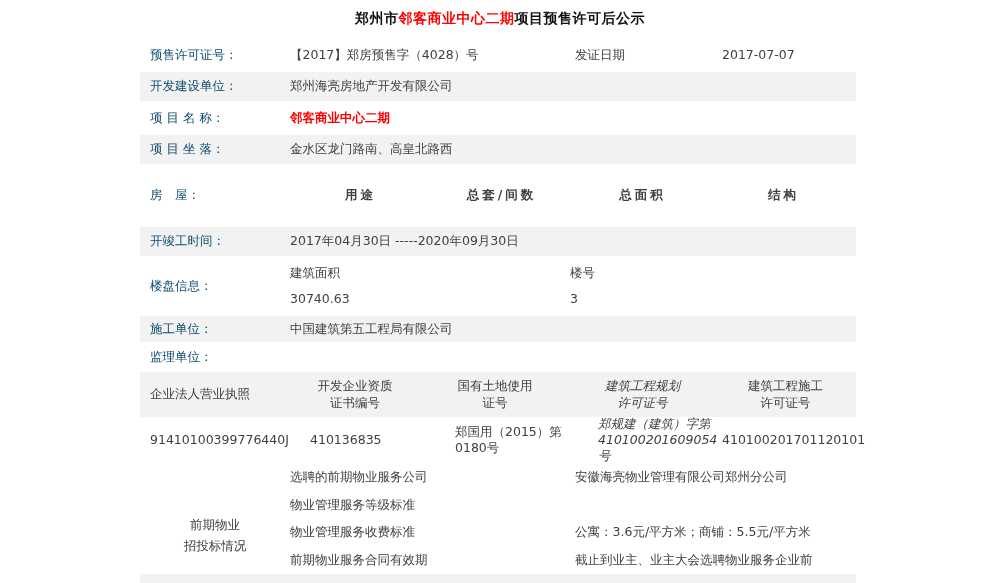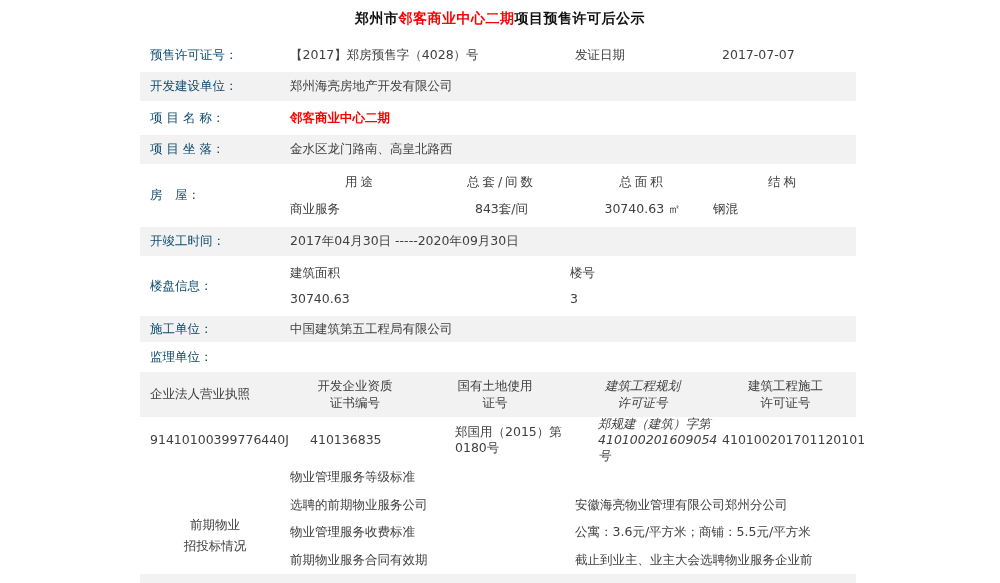--- a/index.html
+++ b/index.html
@@ -24,21 +24,21 @@
   .h34{height:34px}.h29{height:29px}.h63{height:63px}.h60{height:60px}
   .h26{height:26px}.h30{height:30px}.h45{height:45px}.h46{height:46px}.h111{height:111px}
 
   .c-val{width:285px}
   .c-datelabel{width:147px}
   .c-dateval{flex:1}
 
   .red-name{color:#fe0000;font-weight:bold;}
 
   .stack{flex:1;display:flex;flex-direction:column;justify-content:space-evenly;height:100%;}
-  .grid4{display:flex;width:100%;}
+  .grid4{display:flex;width:100%;font-weight:bold;}
   .g4c{width:141px;box-sizing:border-box;}
   .g4c.center{text-align:center;}
   .hdr{letter-spacing:3px;}
 
   .bldline{display:flex;width:100%;}
   .bld-c1{width:280px;}
   .bld-c2{flex:1;}
 
   .lic{width:100%;display:flex;align-items:center;height:100%;}
   .lic-c1{width:150px;padding-left:10px;box-sizing:border-box;flex-shrink:0;}
@@ -101,26 +101,20 @@
 
   <div class="row h63">
     <div class="lbl">房　屋：</div>
     <div class="stack">
       <div class="grid4">
         <div class="g4c center hdr">用途</div>
         <div class="g4c center hdr">总套/间数</div>
         <div class="g4c center hdr">总面积</div>
         <div class="g4c center hdr">结构</div>
       </div>
-      <div class="grid4">
-        <div class="g4c">商业服务</div>
-        <div class="g4c center">843套/间</div>
-        <div class="g4c center">30740.63 ㎡</div>
-        <div class="g4c">钢混</div>
-      </div>
     </div>
   </div>
 
   <div class="row gray h29">
     <div class="lbl">开竣工时间：</div>
     <div class="content">
         <div>2017年04月30日 -----2020年09月30日</div>
       </div>
   </div>
 
@@ -173,26 +167,26 @@
     </div>
   </div>
 
   <div class="row h111">
     <div class="lbl-prop">
       <div>前期物业</div>
       <div>招投标情况</div>
     </div>
     <div class="prop-rows">
       <div class="prop-row">
+        <div class="p-key">选聘的前期物业服务公司</div>
+        <div class="p-val">安徽海亮物业管理有限公司郑州分公司</div>
+      </div>
+      <div class="prop-row">
         <div class="p-key">物业管理服务等级标准</div>
         <div class="p-val"></div>
-      </div>
-      <div class="prop-row">
-        <div class="p-key">选聘的前期物业服务公司</div>
-        <div class="p-val">安徽海亮物业管理有限公司郑州分公司</div>
       </div>
       <div class="prop-row">
         <div class="p-key">物业管理服务收费标准</div>
         <div class="p-val">公寓：3.6元/平方米；商铺：5.5元/平方米</div>
       </div>
       <div class="prop-row">
         <div class="p-key">前期物业服务合同有效期</div>
         <div class="p-val">截止到业主、业主大会选聘物业服务企业前</div>
       </div>
     </div>

